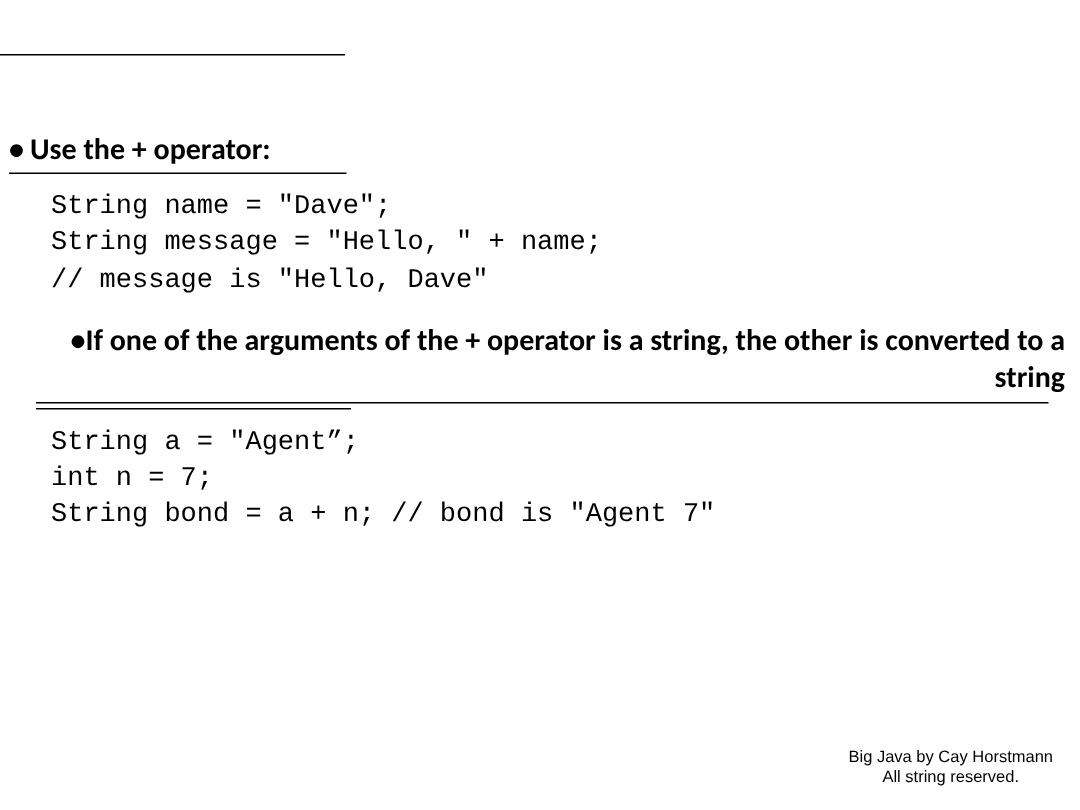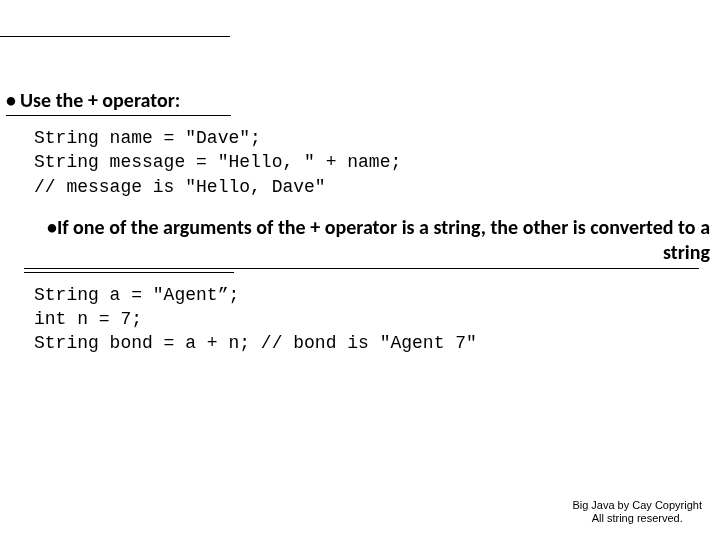--- a/index.html
+++ b/index.html
@@ -109,17 +109,17 @@
       <span class="bullet-underline u2b"></span>
     </div>
 
     <div class="code">String a = "Agent”;
 int n = 7;
 String bond = a + n; // bond is "Agent 7"</div>
 
   </div>
 
   <div class="footer">
-    <div>Big Java by Cay Copyright</div>
+    <div>Big Java by Cay Horstmann</div>
     <div>All string reserved.</div>
   </div>
 
 </div>
 
 </body></html>

